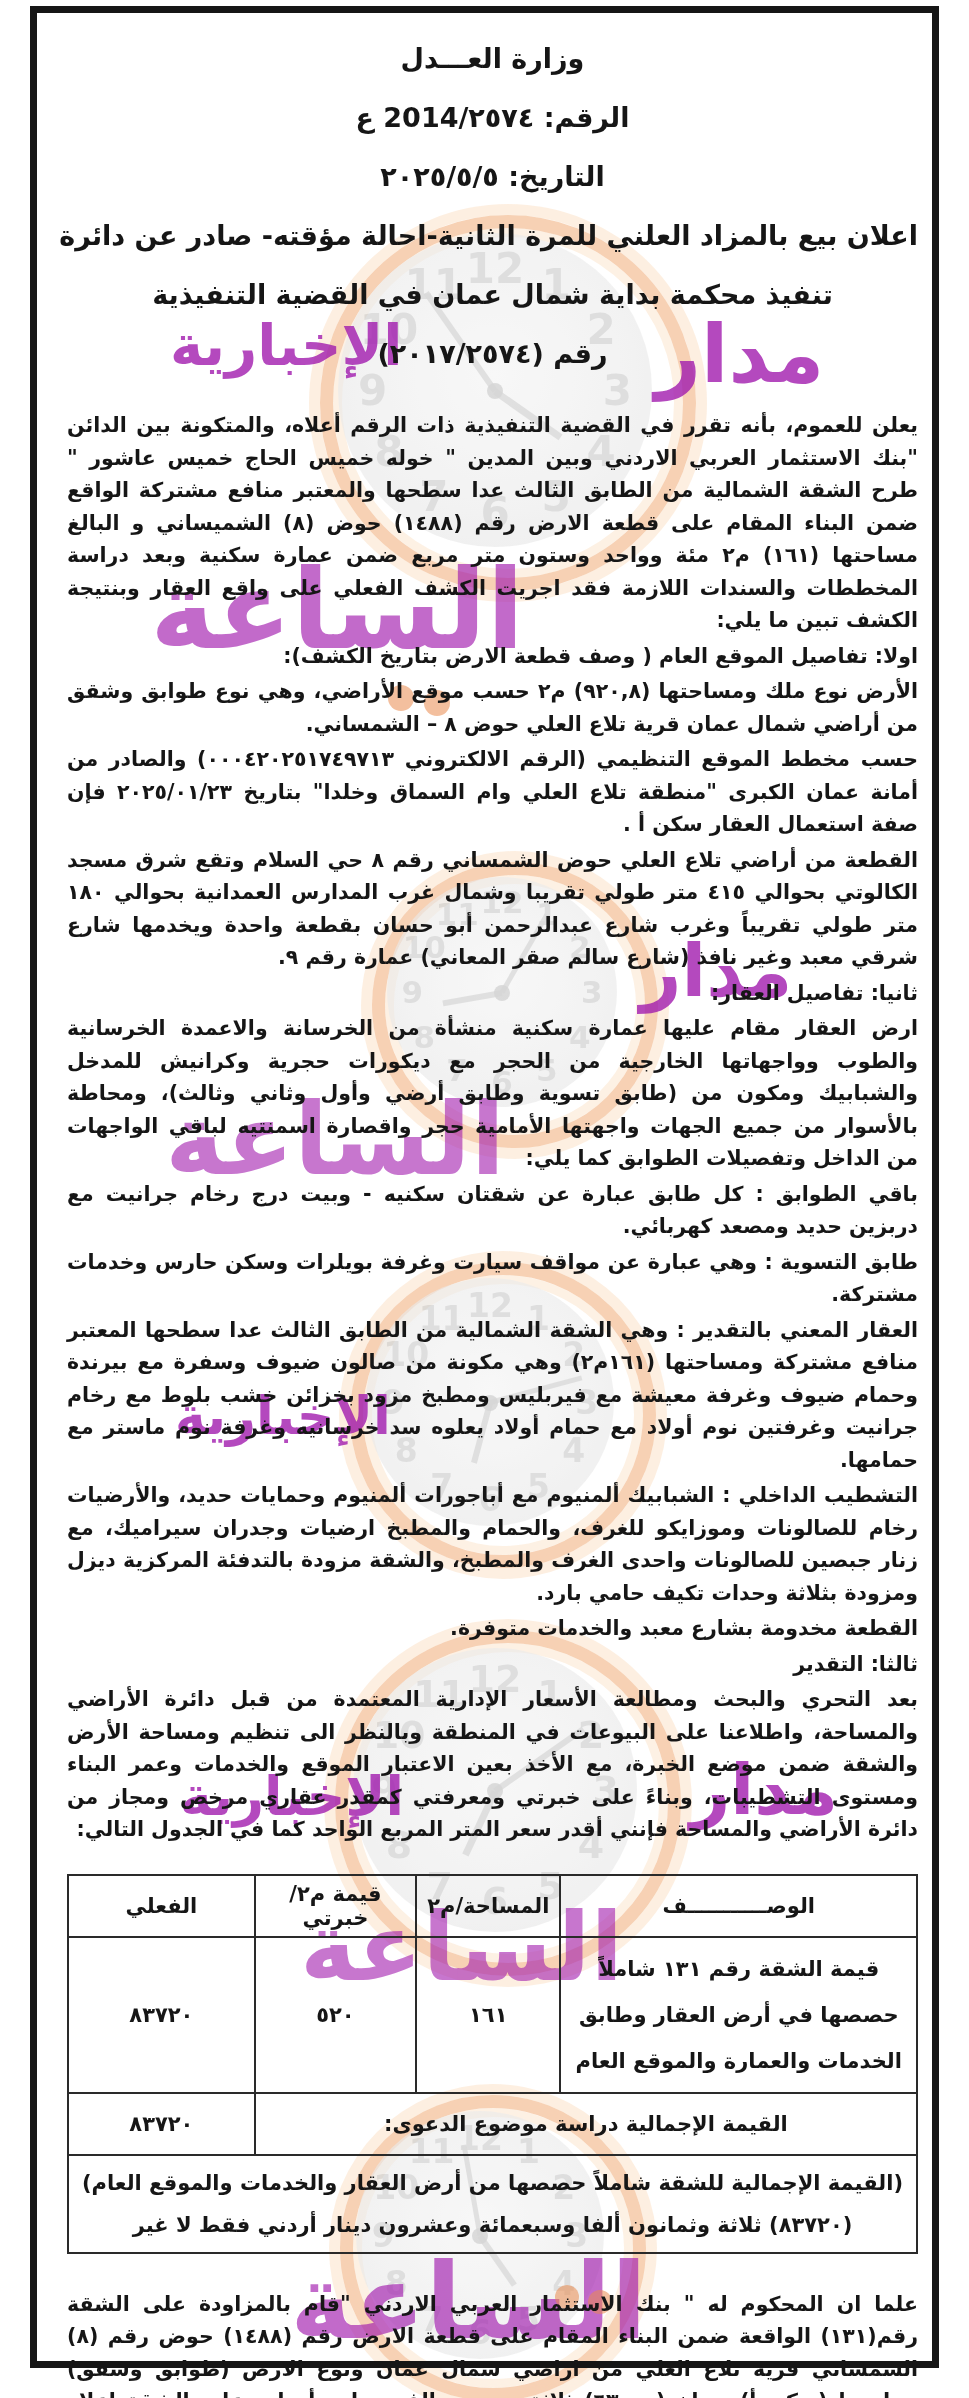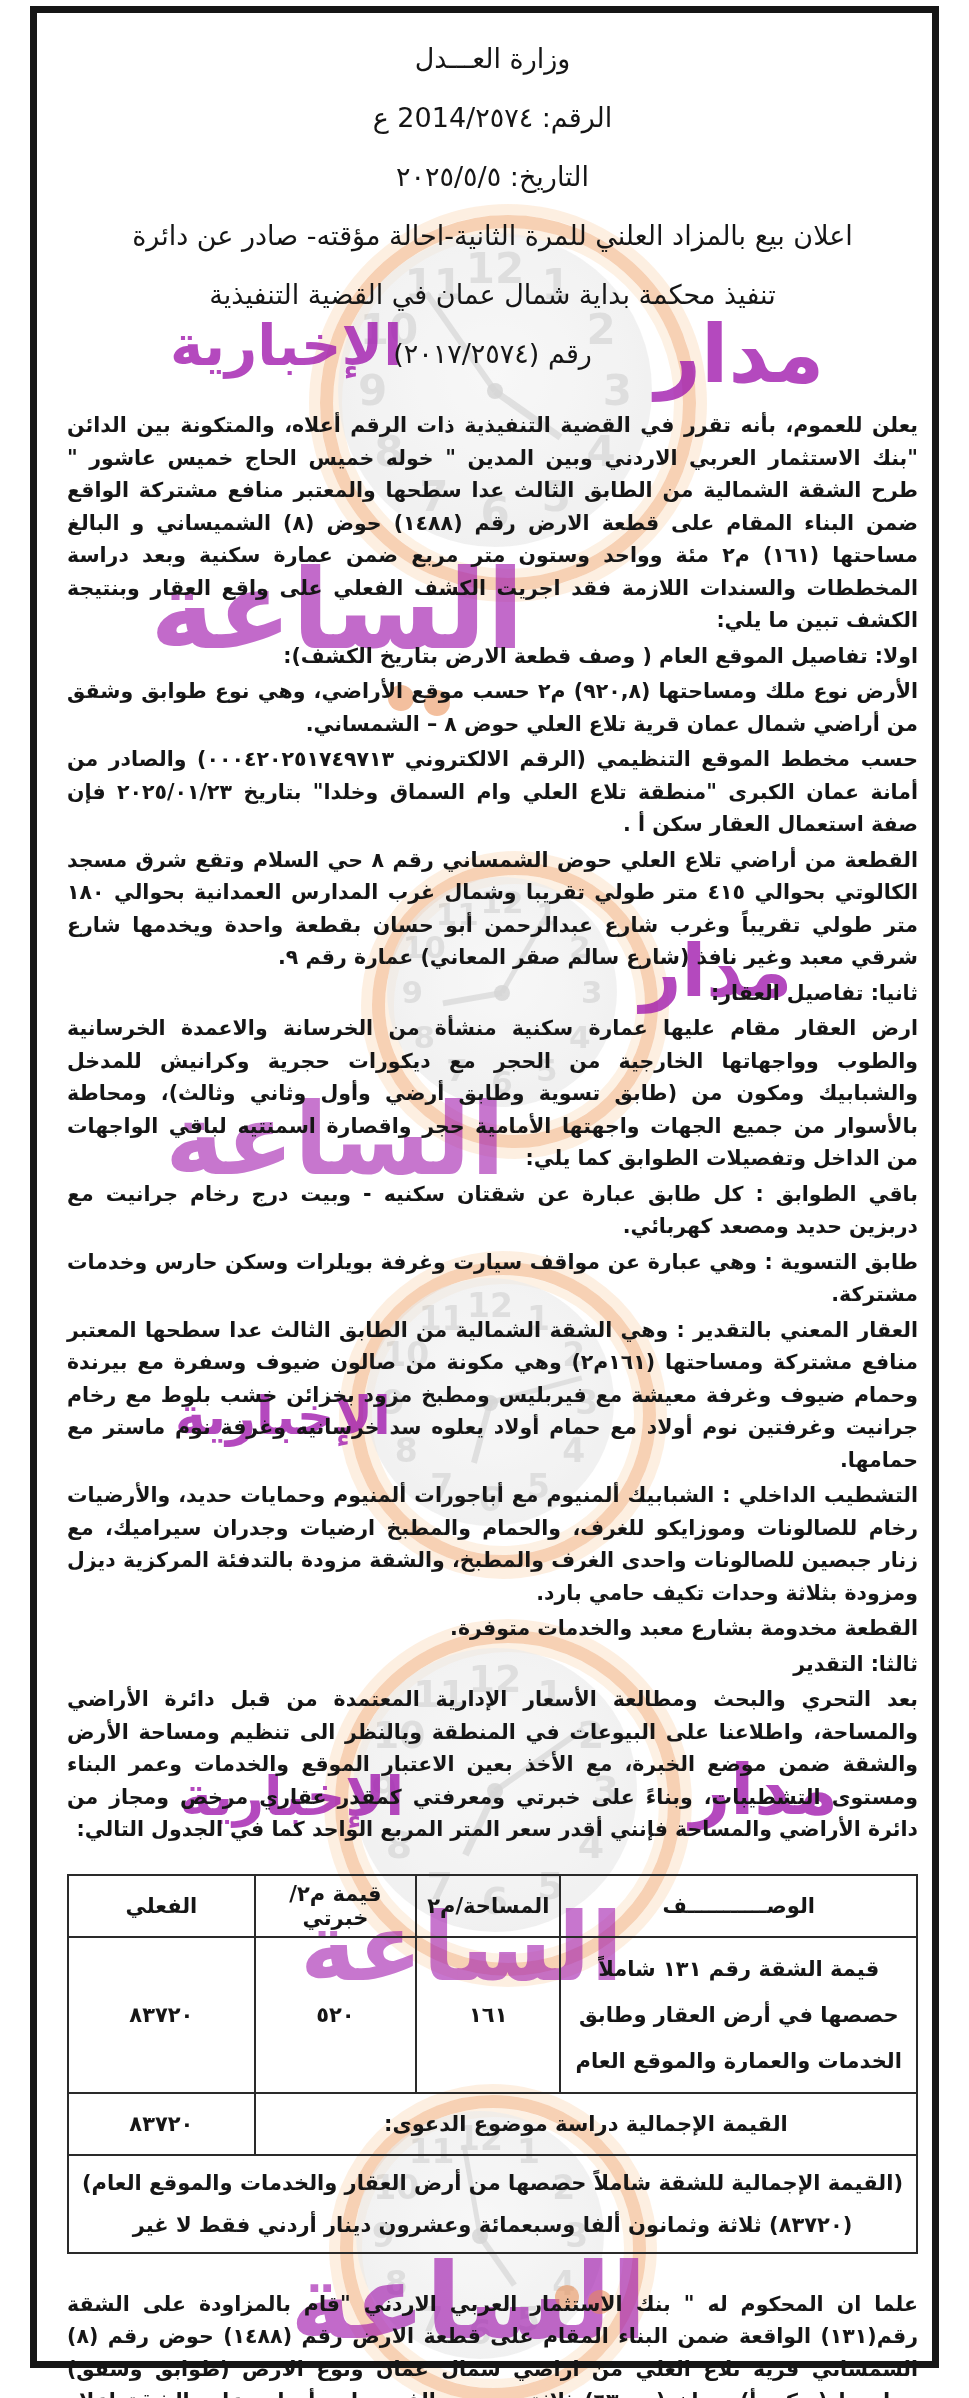--- a/index.html
+++ b/index.html
@@ -12,21 +12,21 @@
   .doc-frame{
     position:absolute;left:30px;right:30px;top:6px;bottom:30px;
     border:7px solid #161616;
     padding:16px 14px 18px 30px;
     box-sizing:border-box;
     z-index:1;
   }
   .content{position:relative;z-index:2;}
   
   .hdr-line{
-    text-align:center;font-weight:normal;font-size:27px;line-height:59px;
+    text-align:center;font-weight:bold;font-size:27px;line-height:59px;
     white-space:nowrap;
   }
   
   .body-text{margin-top:26px;}
   .para{
     font-weight:bold;font-size:20.5px;line-height:32.5px;
     text-align:justify;margin:0 0 3px 0;
   }
   .para.heading{text-align:right;}
   

